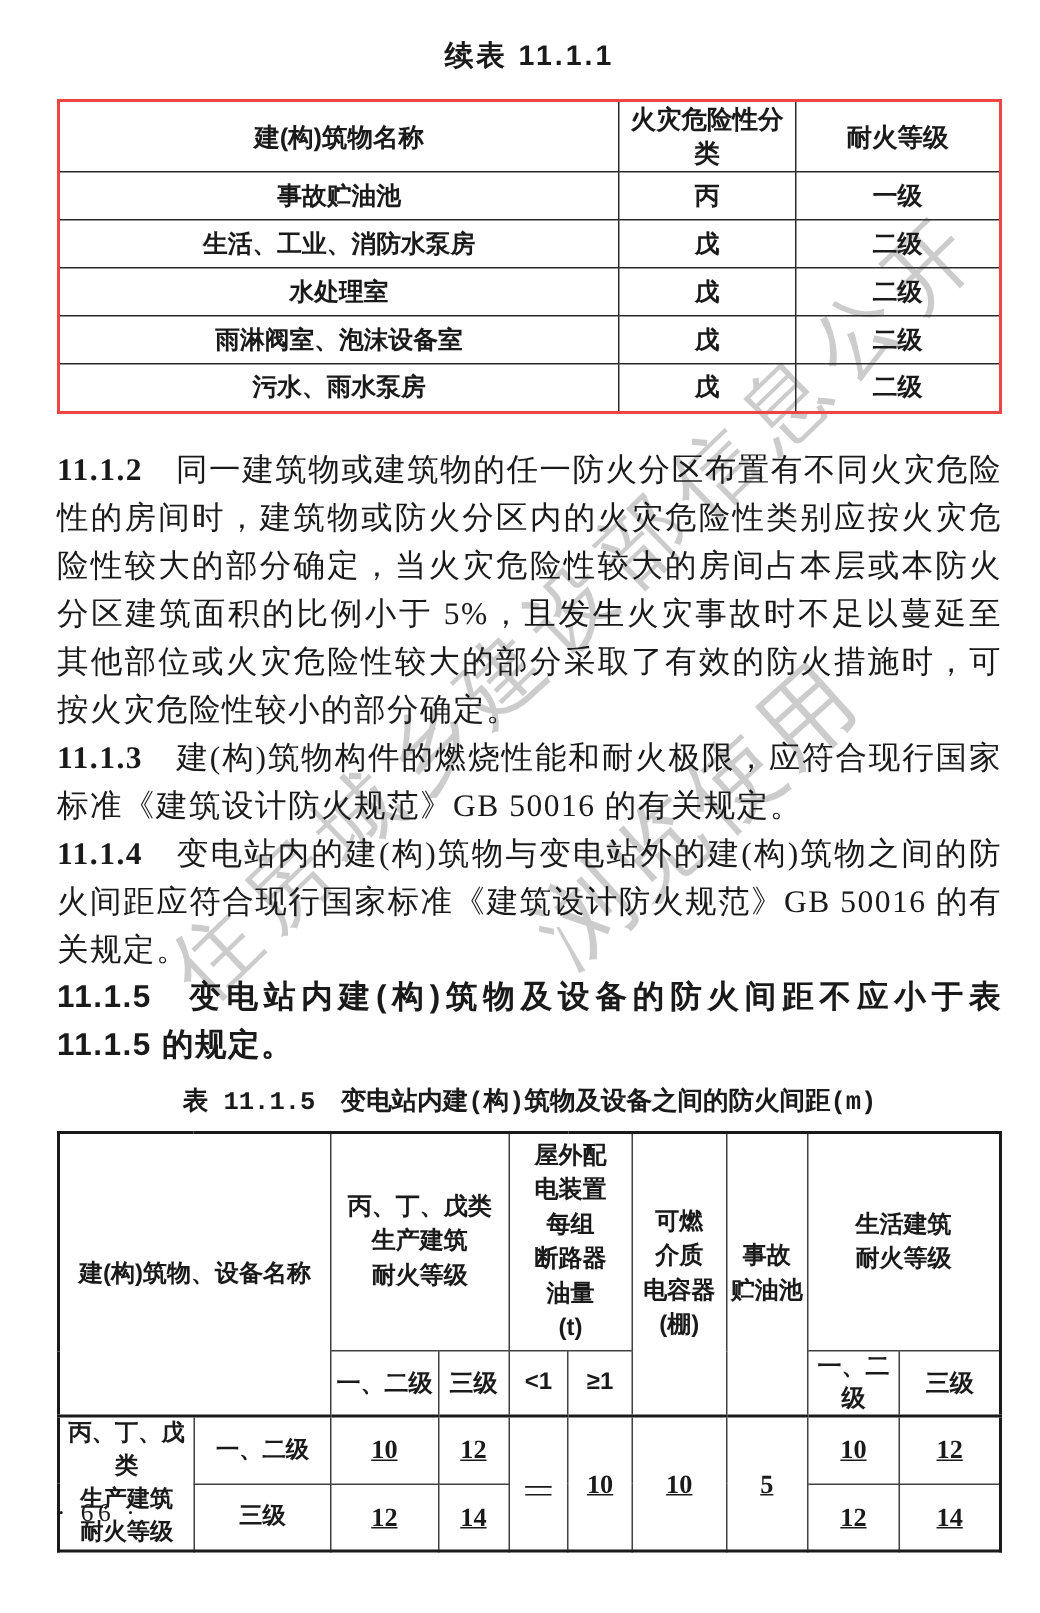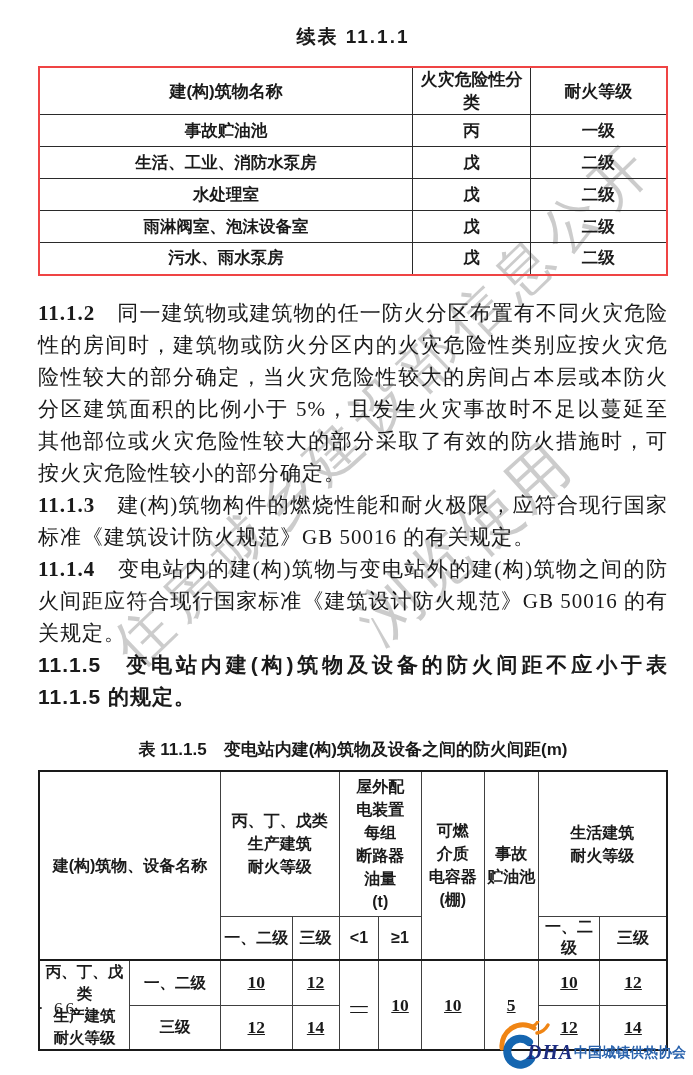--- a/index.html
+++ b/index.html
@@ -32,22 +32,22 @@
   .t1 thead th { height:37px; font-size:17px; }
   .t1 tbody td { height:32px; font-size:16.5px; }
   .t1c1 { width:59.5%; } .t1c2 { width:18.7%; } .t1c3 { width:21.8%; }
   
   .clauses { margin-top:21px; width:630px; font-size:21px; line-height:32px; text-align:justify; letter-spacing:1px; }
   .clauses p { margin:0; }
   .cnum { font-weight:bold; margin-right:22px; }
   .mandatory, .mandatory .cnum { font-family:"Liberation Sans","DejaVu Sans",sans-serif; font-weight:bold; }
   
   .t2-caption {
-    margin-top:25px; text-align:center; font-weight:bold; font-size:17px;
-    font-family:Liberation Sans, sans-serif;
+    margin-top:9px; text-align:center; font-weight:bold; font-size:17px;
+    font-family:Liberation Mono, monospace;
   }
   .t2 { margin-top:9px; border:2px solid #1a1a1a; }
   .t2 td {
     border:1px solid #404040; text-align:center; vertical-align:middle;
     font-weight:bold; white-space:pre-line; padding:0 2px;
     font-family:"Liberation Sans","DejaVu Sans",sans-serif;
   }
   .t2 tr.h1 { height:146px; } .t2 tr.h1 td { font-size:16px; line-height:23px; }
   .t2 tr.h2 { height:33px; }  .t2 tr.h2 td { font-size:16px; }
   .t2 tr.d1, .t2 tr.d2 { height:37px; }
@@ -186,24 +186,14 @@
           <td class="num">12</td>
           <td class="num">14</td>
         </tr>
       </tbody>
     </table>
 
   </div>
 
   <div class="pageno">· 66 ·</div>
 
-  <div class="logo">
-    <svg width="196" height="50" viewBox="0 0 196 50">
-      <path d="M8 27 A 21 21 0 0 1 40 7" fill="none" stroke="#f08514" stroke-width="5" stroke-linecap="round"></path>
-      <path d="M43 12 q 7 -1 11 -8" fill="none" stroke="#f08514" stroke-width="3.5" stroke-linecap="round"></path>
-      <path d="M39 5 q 4 -2 5 -5" fill="none" stroke="#f08514" stroke-width="3" stroke-linecap="round"></path>
-      <path d="M 35 21 A 13 13 0 1 0 37 38" fill="none" stroke="#1566b0" stroke-width="8" stroke-linecap="round"></path>
-      <text x="33" y="38" font-size="20" font-weight="bold" font-style="italic" letter-spacing="1" font-family="&quot;Liberation Serif&quot;,&quot;DejaVu Serif&quot;,serif" fill="#1c2c80">DHA</text>
-      <text x="80" y="36" font-size="14" font-weight="bold" font-family="&quot;Liberation Sans&quot;,&quot;DejaVu Sans&quot;,sans-serif" fill="#2a63ad">中国城镇供热协会</text>
-    </svg>
-  </div>
 
 </div>
 
 </body></html>

